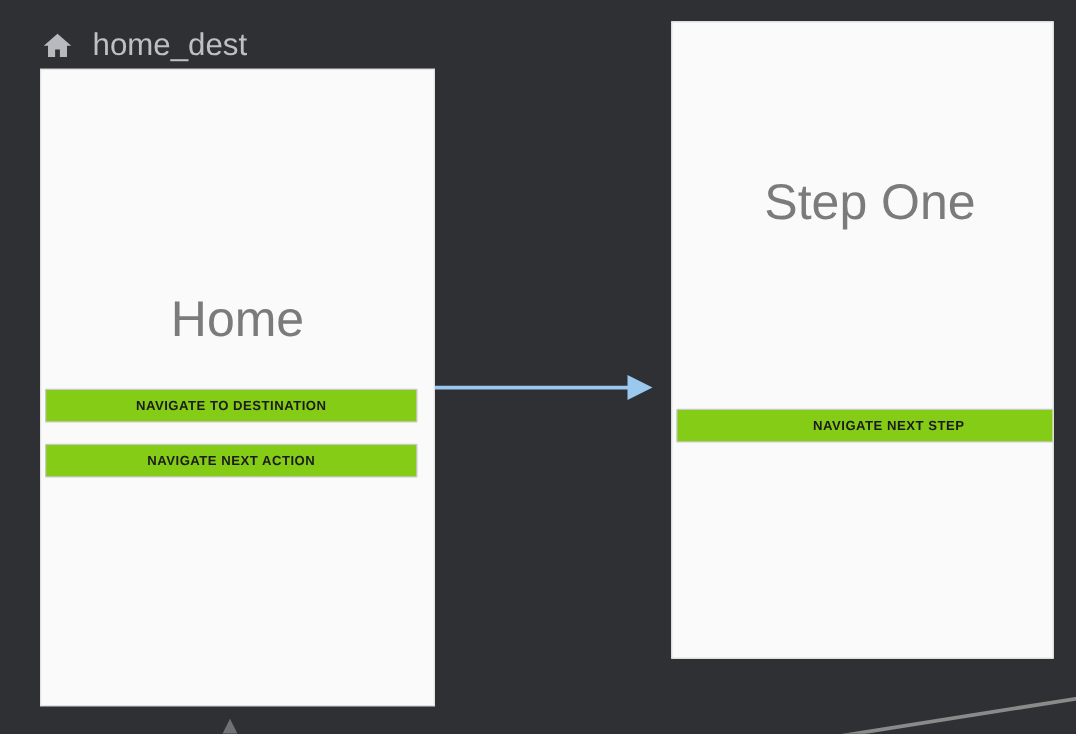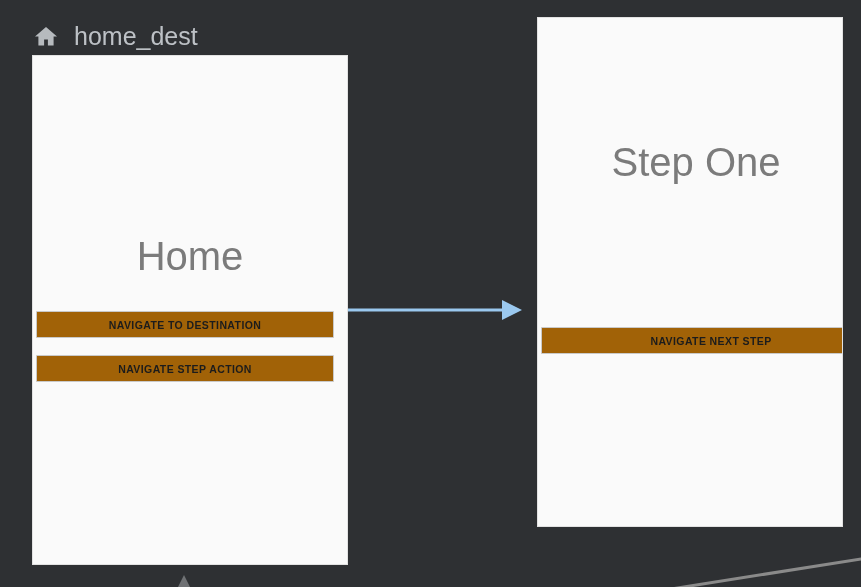--- a/index.html
+++ b/index.html
@@ -81,21 +81,21 @@
     color: #7b7b7b;
     font-weight: 400;
     white-space: nowrap;
     position: absolute;
     left: 0;
     right: 0;
     text-align: center;
   }
 
   .btn {
-    background: #a16207;
+    background: #84cc16;
     border: 1px solid #c9c9c9;
     box-sizing: border-box;
     color: #1c1c1c;
     font-weight: bold;
     text-align: center;
     letter-spacing: 0.4px;
     position: absolute;
     display: flex;
     align-items: center;
     justify-content: center;
@@ -145,21 +145,21 @@
         </svg>
       </span>
       <span class="dest-title">home_dest</span>
     </div>
 
     <div class="preview">
       <div class="screen-title">Home</div>
 
       <div class="btn b1">NAVIGATE TO DESTINATION</div>
 
-      <div class="btn b2">NAVIGATE STEP ACTION</div>
+      <div class="btn b2">NAVIGATE NEXT ACTION</div>
     </div>
   </div>
 
   <div class="dest-node" id="node-step">
 
     <div class="preview">
       <div class="screen-title">Step One</div>
 
       <div class="btn">NAVIGATE NEXT STEP</div>
     </div>

